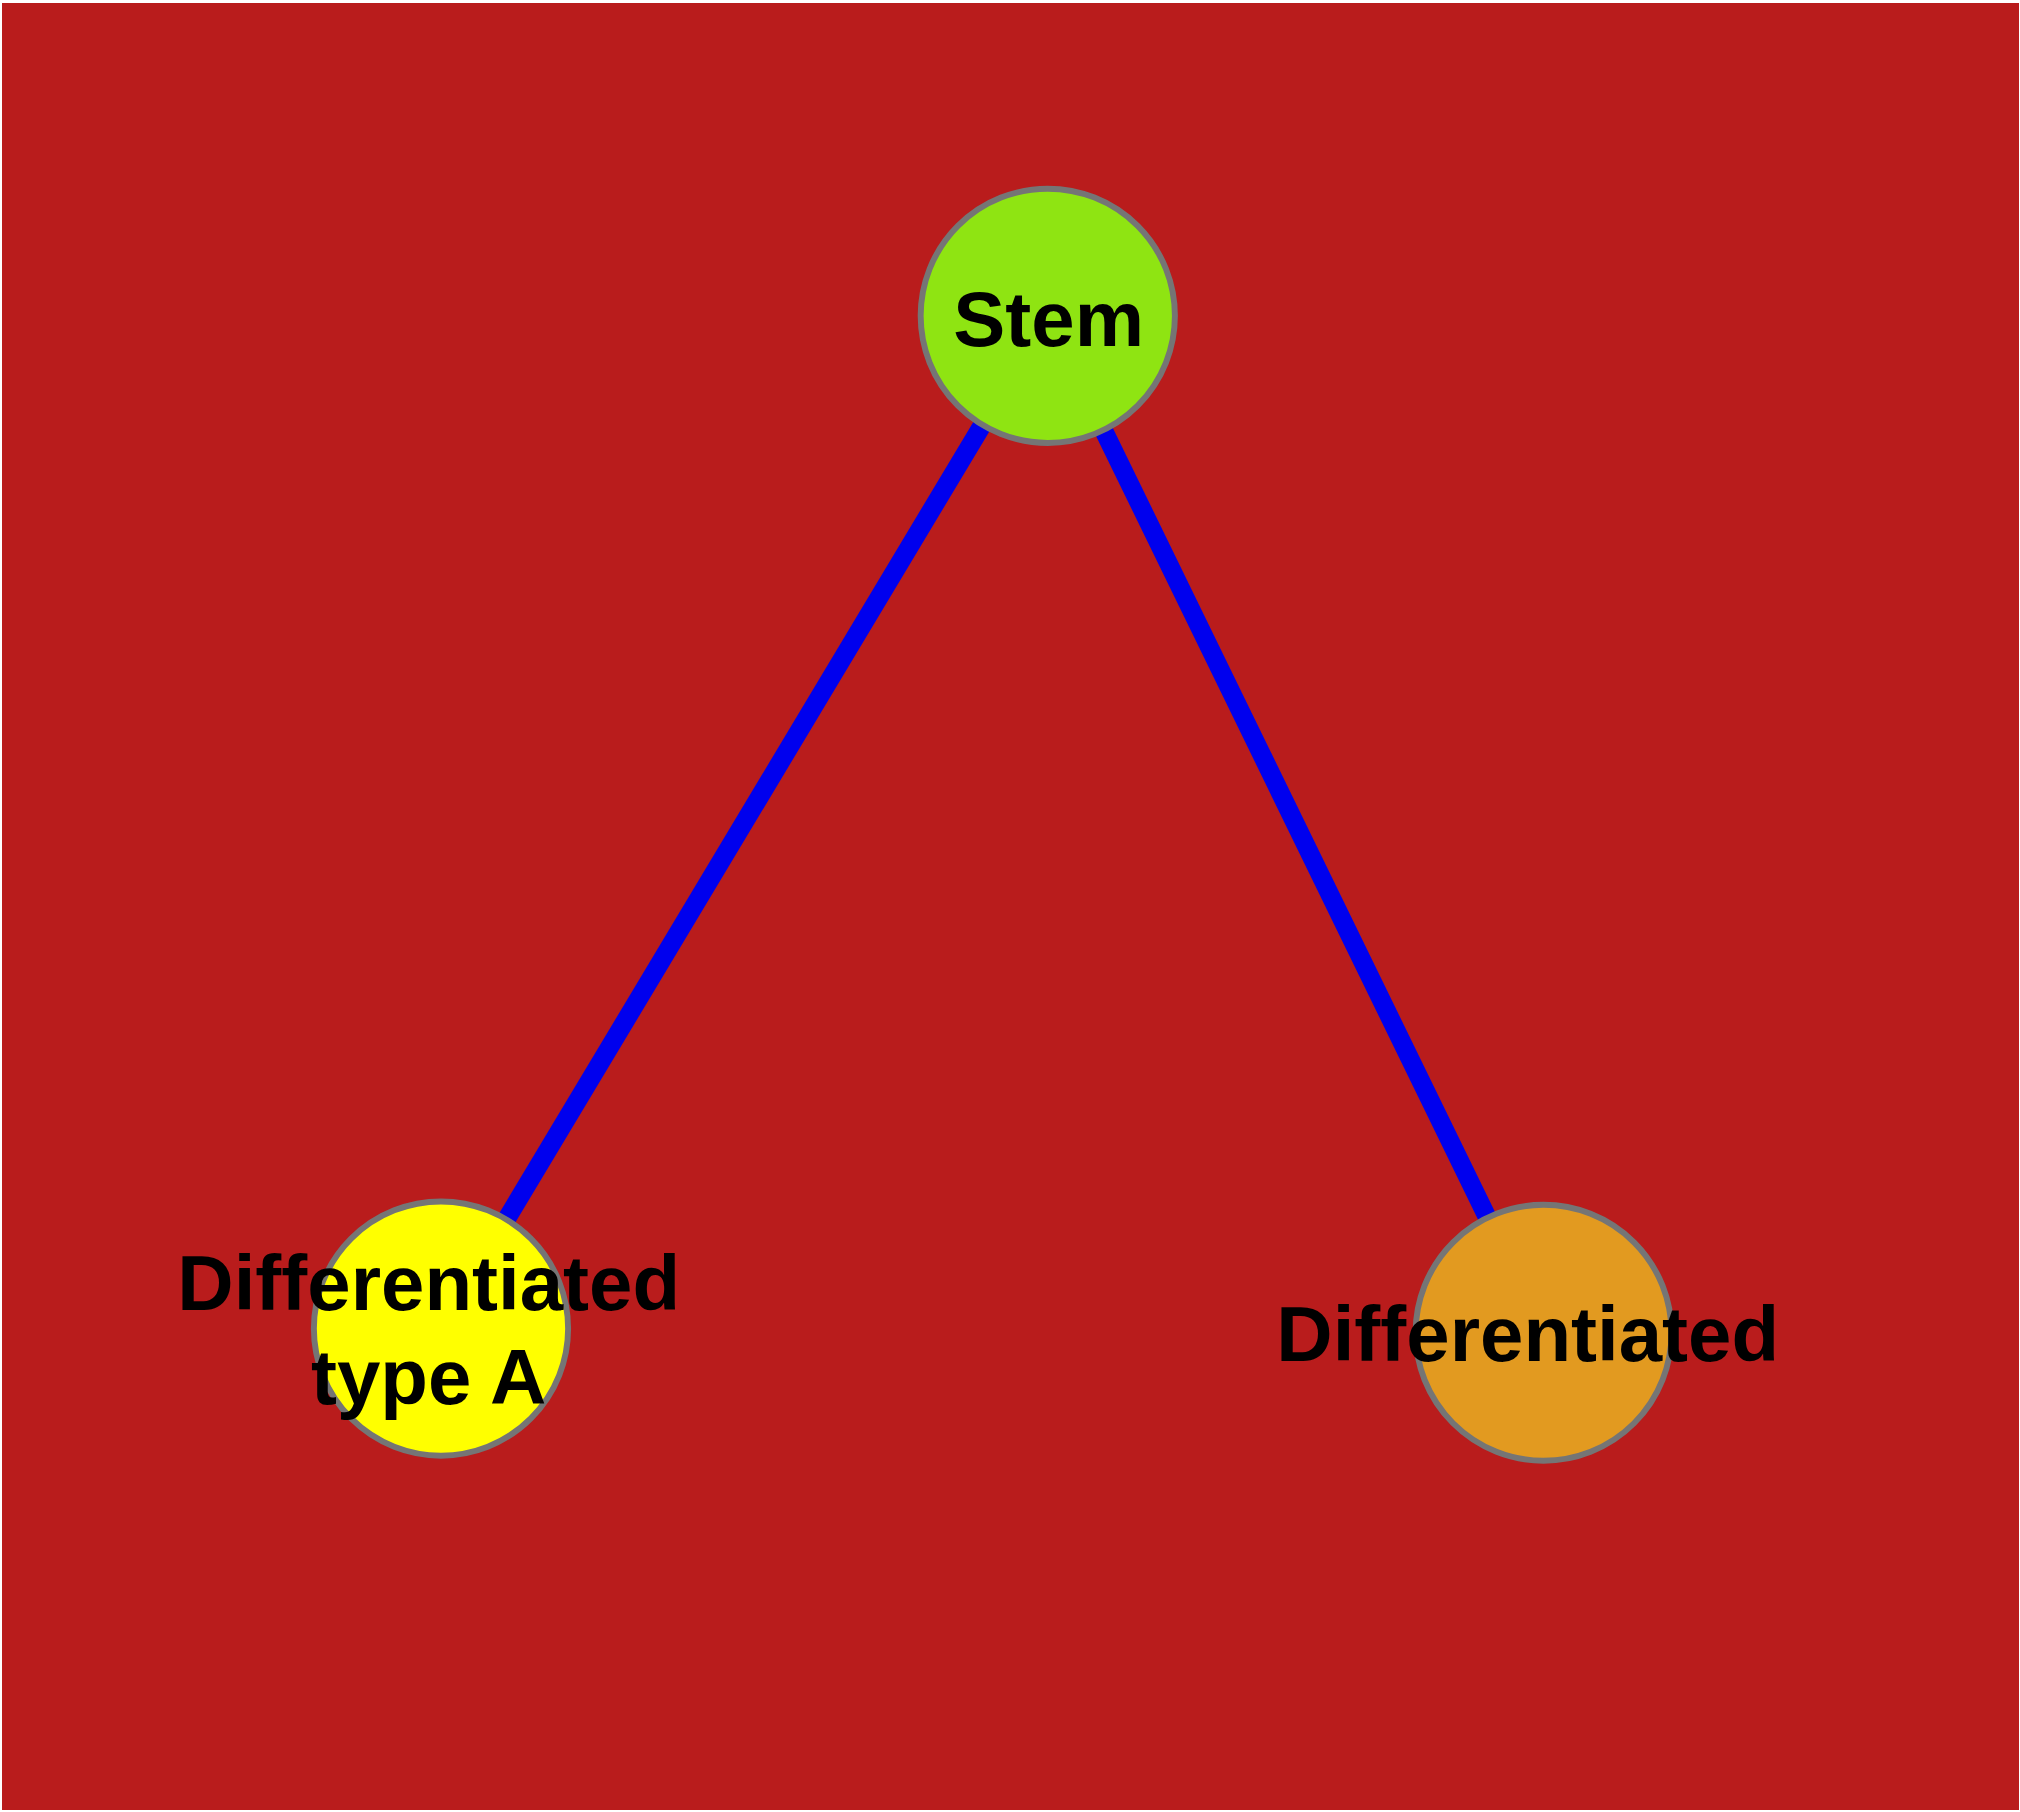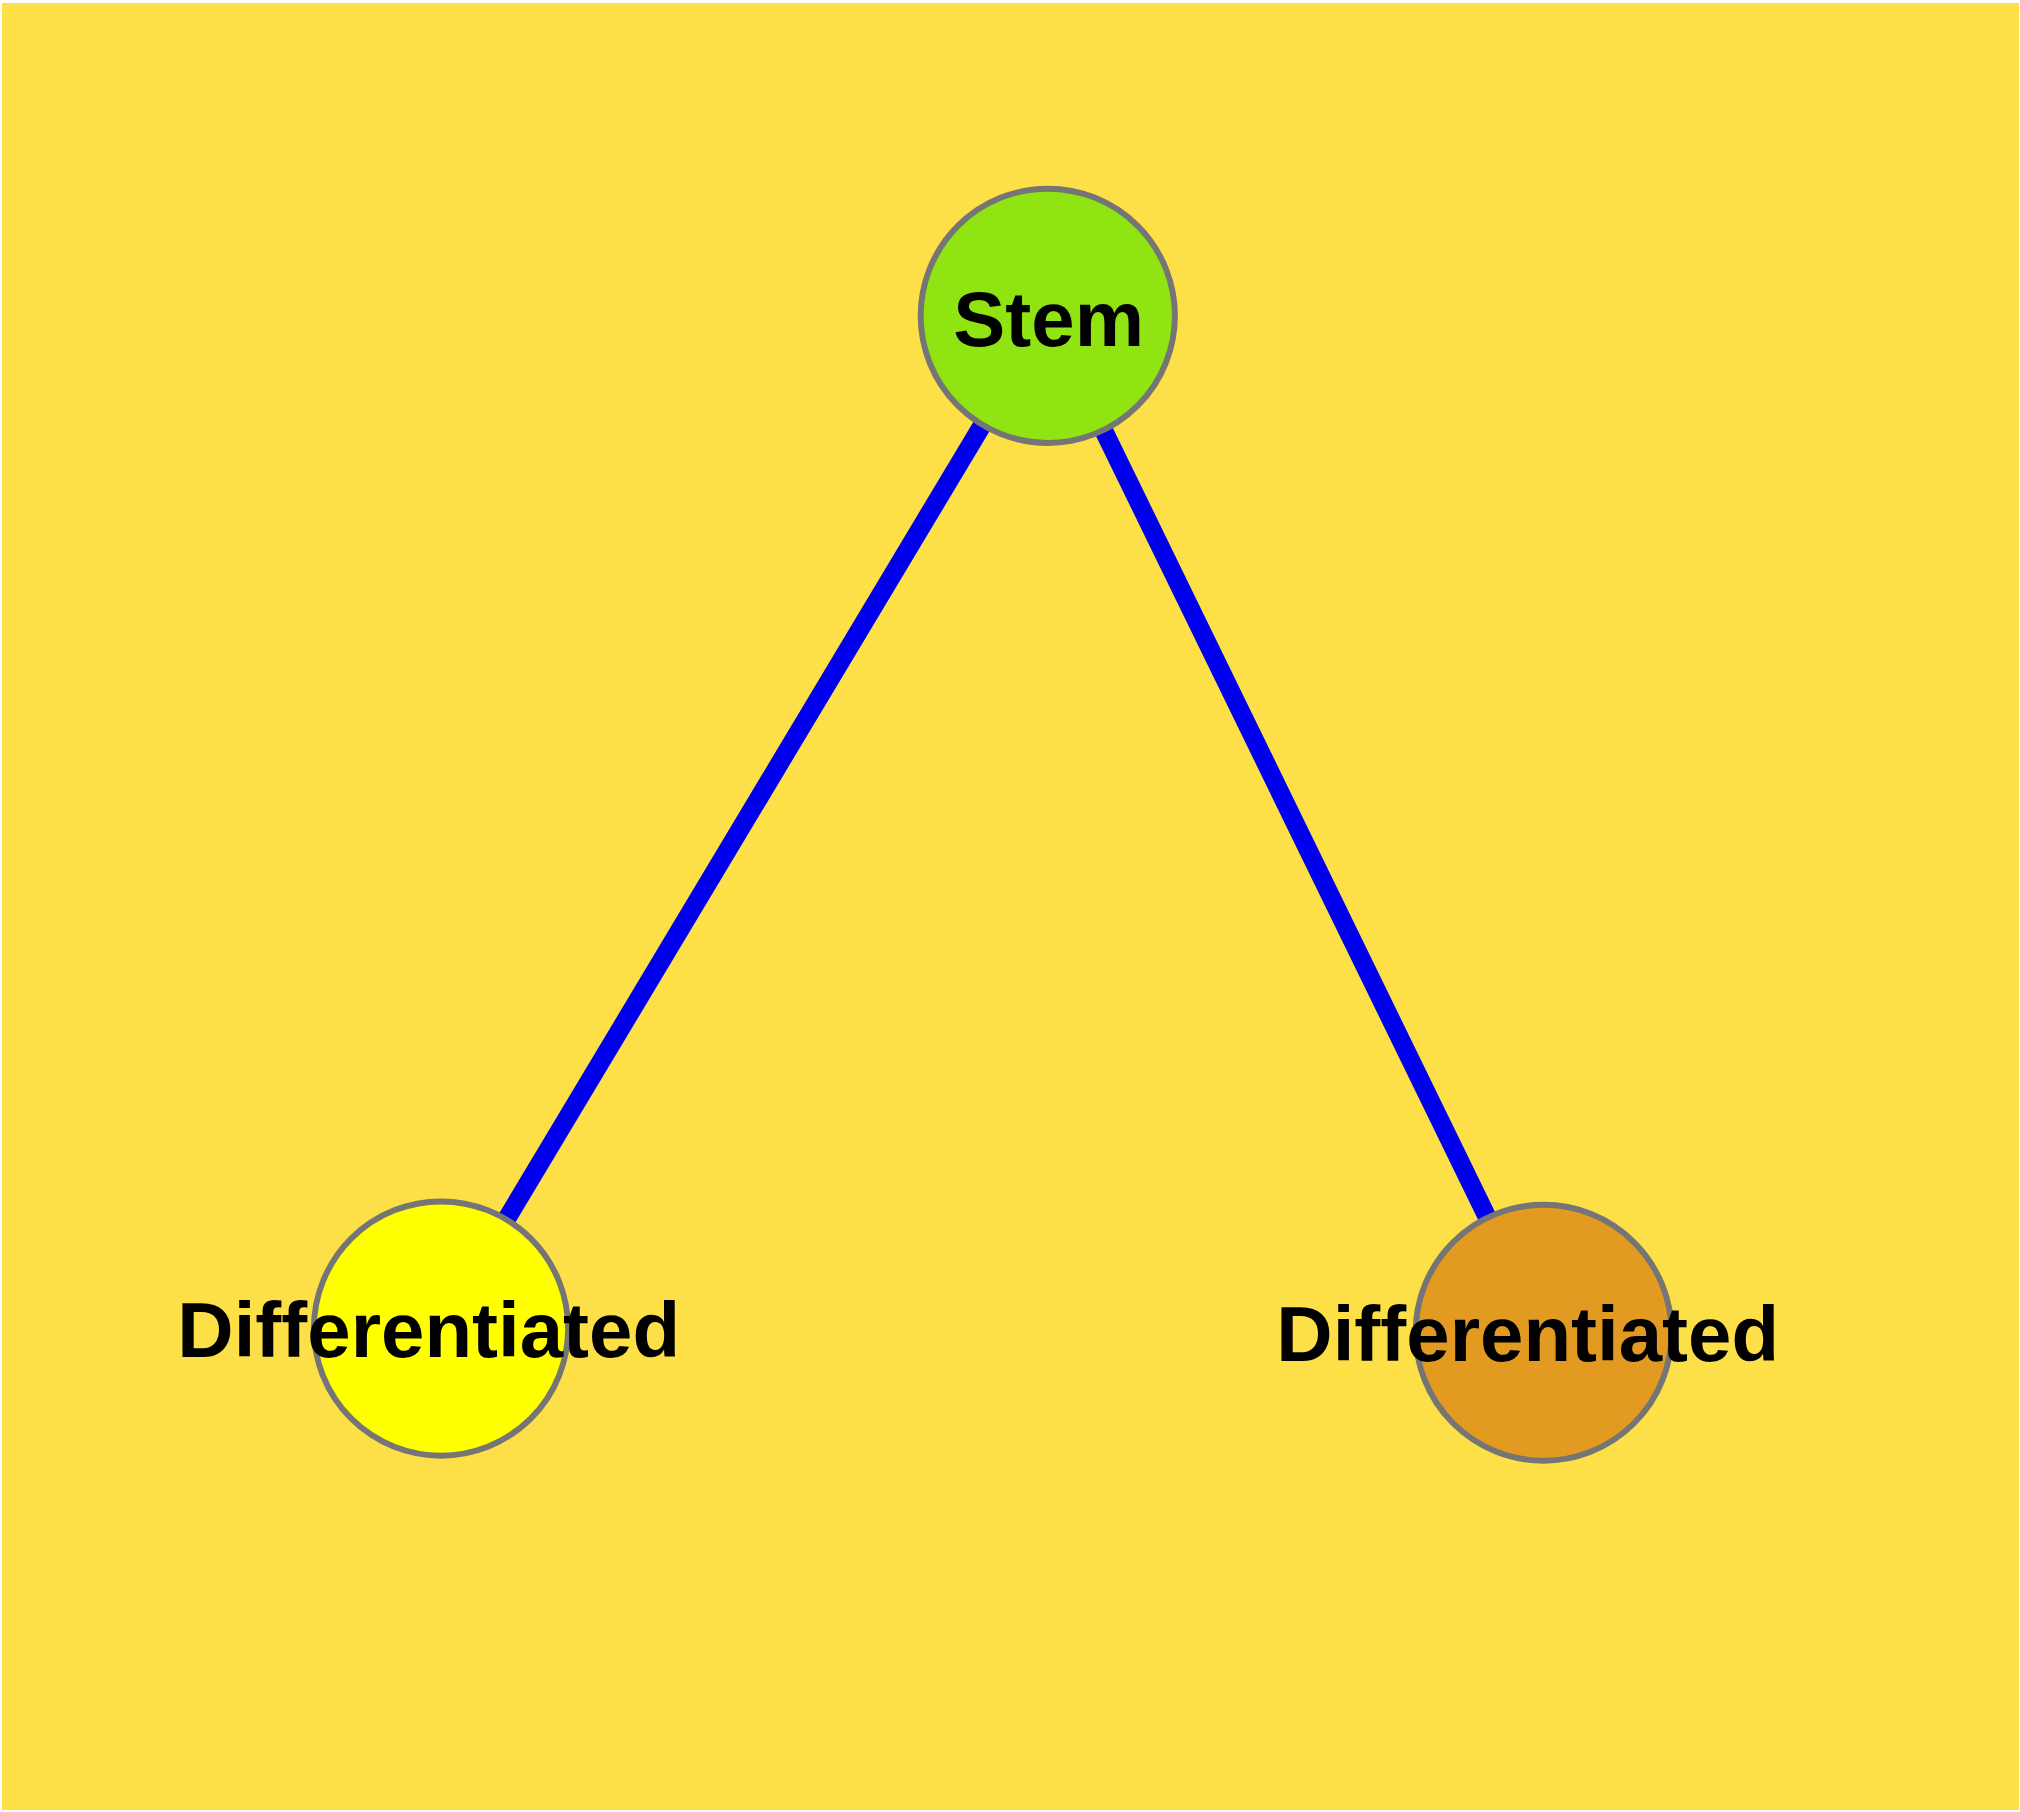--- a/index.html
+++ b/index.html
@@ -35,38 +35,39 @@
     white-space: nowrap;
     color: #000000;
   }
   .label-stem   { left: 1047px; top: 316px; }
   .label-type-a { left: 427px;  top: 1327px; }
   .label-type-b { left: 1526px; top: 1331px; }
 </style>
 </head>
 <body>
 
-<div class="canvas" style="background-color: #fde047;">
+<div class="canvas" style="background-color: #b91c1c;">
 
   <svg class="graph-svg" viewBox="0 0 2380 2132">
 
     <line x1="1234" y1="369" x2="518" y2="1564" style="stroke: rgb(0, 0, 238); stroke-width: 22;"></line>
     <line x1="1234" y1="369" x2="1819" y2="1569" style="stroke: rgb(0, 0, 238); stroke-width: 22;"></line>
 
     <circle cx="1234" cy="369" r="150" style="fill: rgb(143, 228, 18); stroke: rgb(117, 117, 117); stroke-width: 7;"></circle>
     <circle cx="518" cy="1564" r="150" style="fill: rgb(255, 255, 0); stroke: rgb(117, 117, 117); stroke-width: 7;"></circle>
     <circle cx="1819" cy="1569" r="151" style="fill: rgb(226, 154, 32); stroke: rgb(117, 117, 117); stroke-width: 7;"></circle>
   </svg>
 
   <div class="node-label label-stem" style="color: rgb(0, 0, 0);">
     <span>Stem</span>
   </div>
 
   <div class="node-label label-type-a" style="color: rgb(0, 0, 0);">
     <span style="display:block">Differentiated</span>
+    <span style="display:block">type A</span>
   </div>
 
   <div class="node-label label-type-b" style="color: rgb(0, 0, 0);">
     <span style="display:block">Differentiated</span>
   </div>
 
 </div>
 
 
 </body></html>

